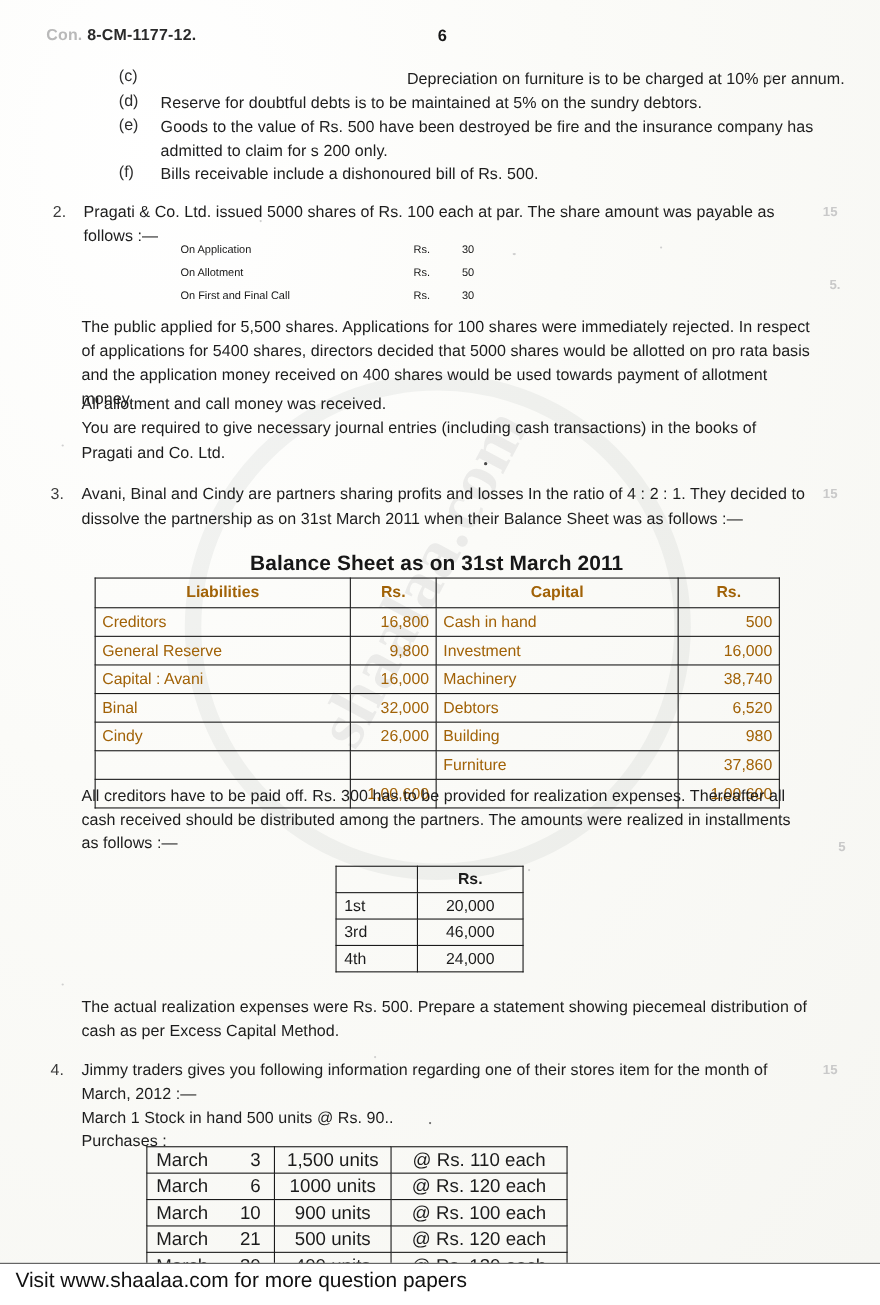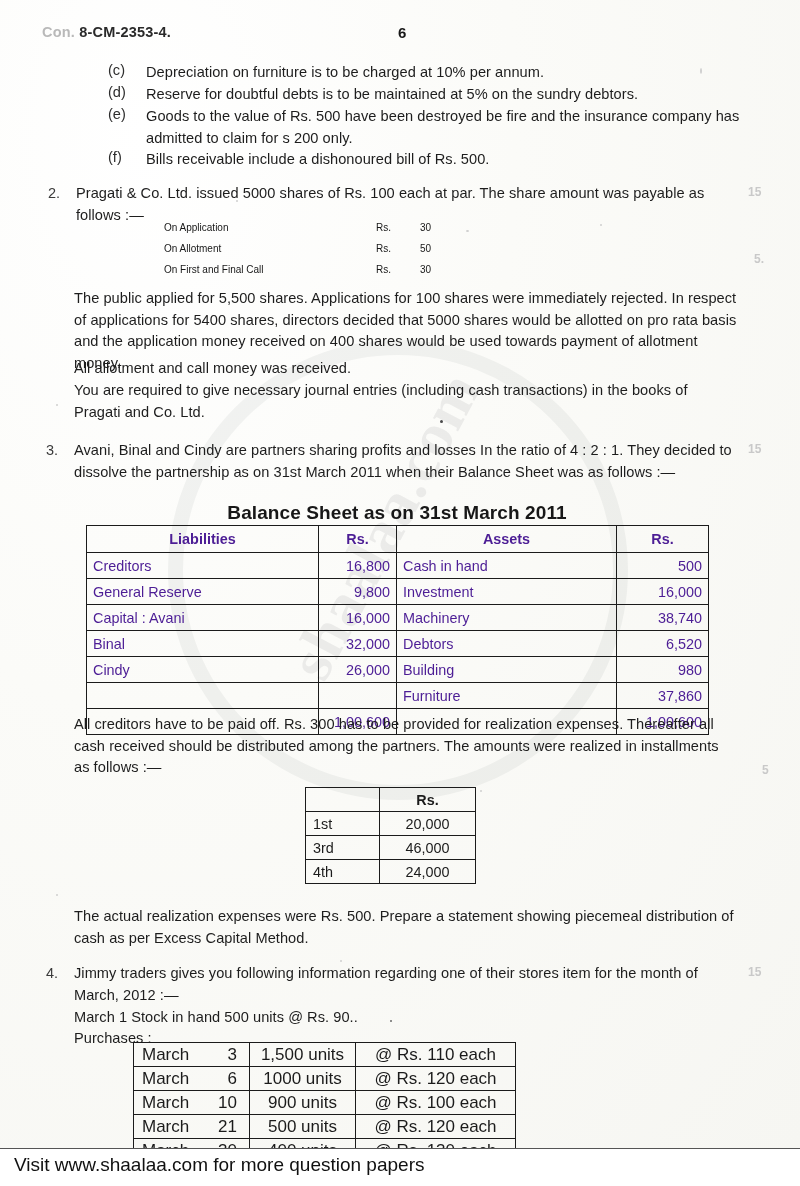--- a/index.html
+++ b/index.html
@@ -99,21 +99,21 @@
   
   table.sheet {
     border-collapse: collapse;
     font-size: 14.4px;
   }
   table.sheet td, table.sheet th {
     border: 1px solid #1b1b1b;
     padding: 2px 6px;
     height: 21px;
     font-weight: 400;
-    color: #4c1d95;
+    color: #a16207;
     background: transparent;
   }
   table.sheet th {
     font-weight: 700;
     text-align: center;
     font-size: 14.4px;
     height: 22px;
   }
   .tcap {
     font-size: 19px;
@@ -172,28 +172,28 @@
 
   <div id="paper"></div>
 
   <div id="wm-ring"></div>
   <div id="wm-text">shaalaa.com</div>
 
   <div id="content">
 
     <div class="hdr" id="hdr-code">
       <span class="faded">Con.</span>
-      <span>8-CM-2353-4.</span>
+      <span>8-CM-1177-12.</span>
     </div>
     <div class="hdr" id="hdr-page">6</div>
 
     <div class="blk" style="left:108px; top:62px; width:660px;">
       <div style="position:relative;">
         <span class="sublabel" style="left:0; top:0;">(c)</span>
-        <div class="ptxt" style="margin-left:38px;">Depreciation on furniture is to be charged at 10% per annum.</div>
+        <div class="ptxt" style="margin-left:38px;text-align:right;">Depreciation on furniture is to be charged at 10% per annum.</div>
       </div>
     </div>
 
     <div class="blk" style="left:108px; top:84px; width:672px;">
       <div style="position:relative;">
         <span class="sublabel" style="left:0; top:0;">(d)</span>
         <div class="ptxt" style="margin-left:38px;">Reserve for doubtful debts is to be maintained at 5% on the sundry debtors.</div>
       </div>
     </div>
 
@@ -248,21 +248,21 @@
         <colgroup>
           <col style="width:232px">
             <col style="width:78px">
             <col style="width:220px">
             <col style="width:92px">
         </colgroup>
         <thead>
           <tr>
             <th>Liabilities</th>
             <th>Rs.</th>
-            <th>Assets</th>
+            <th>Capital</th>
             <th>Rs.</th>
           </tr>
         </thead>
         <tbody>
           <tr>
             <td class="lbl-l">Creditors</td>
             <td class="num">16,800</td>
             <td class="lbl-l">Cash in hand</td>
             <td class="num">500</td>
           </tr>

